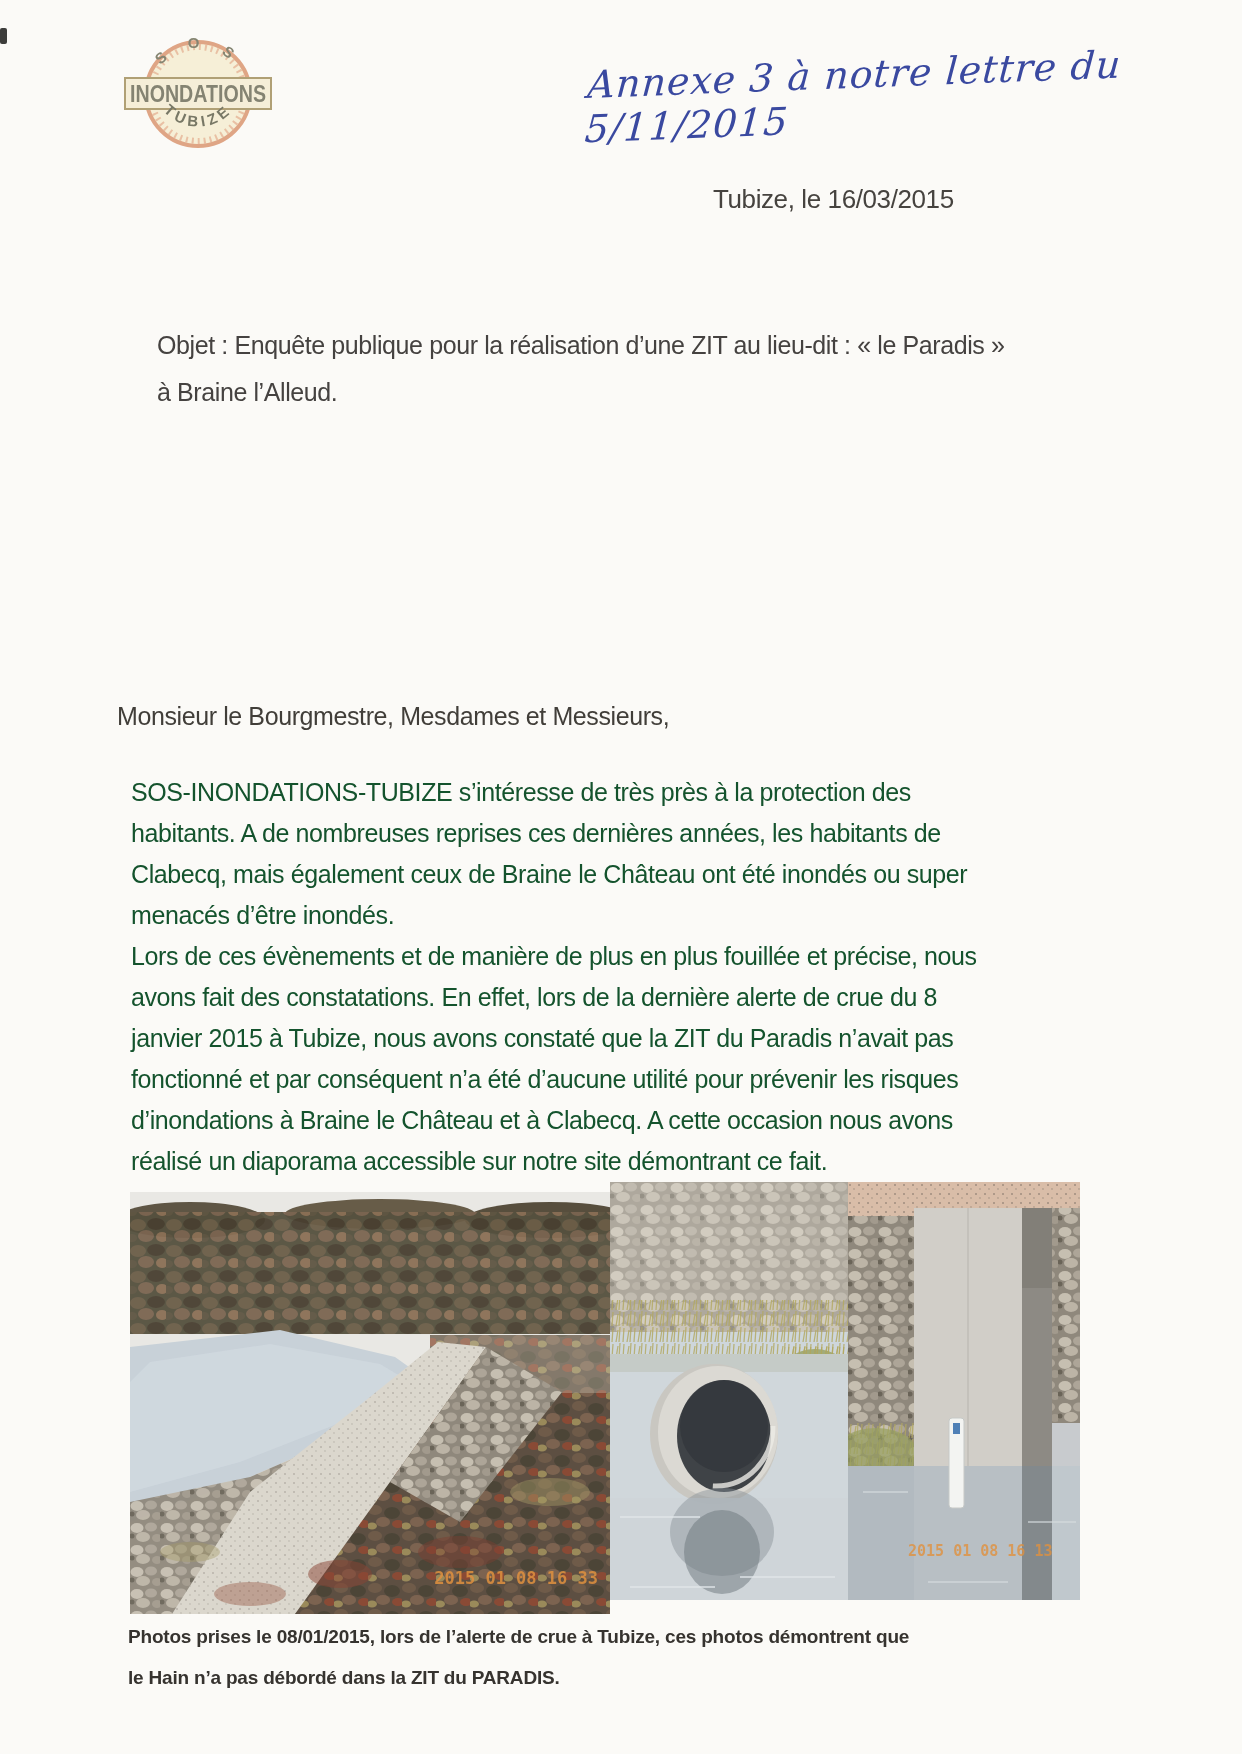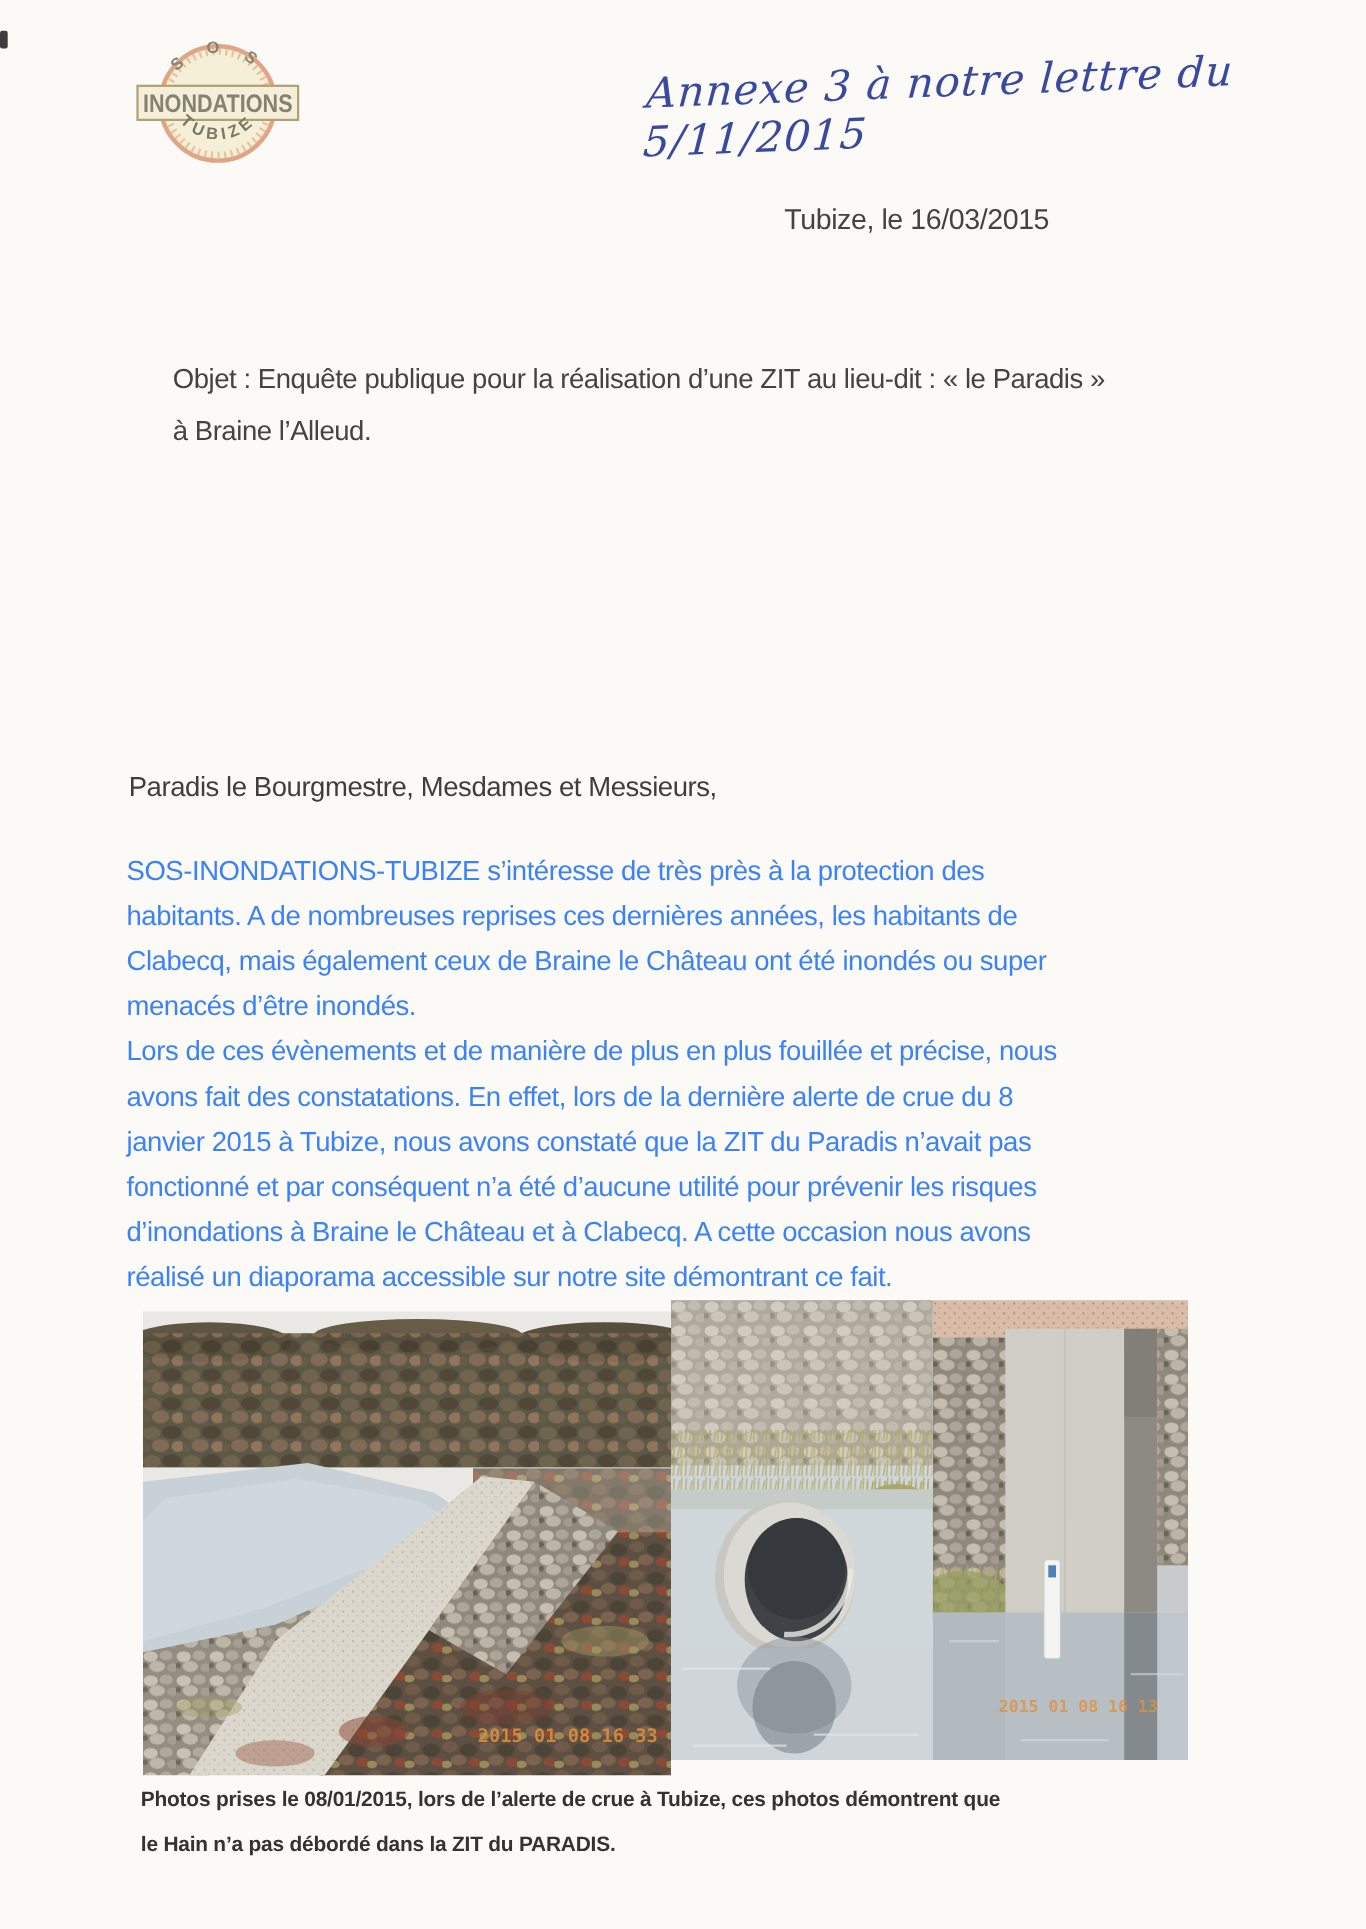--- a/index.html
+++ b/index.html
@@ -13,21 +13,21 @@
   .annotation{
     position:absolute;left:586px;top:50px;width:680px;
     font-family:"DejaVu Serif",serif;font-style:italic;
     font-size:38px;color:#3a49a0;letter-spacing:1px;
     transform:rotate(-2.2deg) skewX(-6deg);
   }
   .dateline{position:absolute;left:713px;top:184px;font-size:26px;letter-spacing:-.4px;color:#46433f;text-align:center;}
   .subject{position:absolute;left:113px;top:322px;font-size:25px;line-height:47px;letter-spacing:-.4px;color:#454240;width:1080px;margin-left:44px;}
   .recipient{position:absolute;left:115px;top:482px;font-size:27px;font-weight:bold;line-height:49px;letter-spacing:-.2px;color:#3f3c38;width:900px;}
   .salutation{position:absolute;left:117px;top:702px;font-size:25px;letter-spacing:-.4px;width:900px;}
-  .para{position:absolute;left:115px;font-size:25px;line-height:41px;letter-spacing:-.4px;width:1080px;color:#3b82f6;}
+  .para{position:absolute;left:131px;font-size:25px;line-height:41px;letter-spacing:-.4px;width:1080px;color:#14532d;}
   .p1{top:772px;}
   .p2{top:936px;}
   .photos{position:absolute;left:130px;top:1182px;width:952px;height:434px;}
   .photo{position:absolute;display:block;}
   .photo1{left:0;top:10px;}
   .photo2{left:480px;top:0;}
   .photo3{left:718px;top:0;}
   .caption{position:absolute;left:128px;top:1616px;font-size:19px;font-weight:bold;line-height:41px;letter-spacing:-.2px;color:#36332f;width:1090px;}
   .speck{position:absolute;left:0;top:28px;width:7px;height:16px;background:#3d3d3b;border-radius:2px;}
 </style>
@@ -87,21 +87,21 @@
   </svg>
 
   <div class="annotation">Annexe 3  à notre lettre du 5/11/2015</div>
 
   <div class="dateline">Tubize, le 16/03/2015</div>
 
   <div class="subject lines">Objet : Enquête publique pour la réalisation d’une ZIT au lieu-dit : « le Paradis »
 à Braine l’Alleud.</div>
 
 
-  <div class="salutation">Paradis le Bourgmestre, Mesdames et Messieurs,</div>
+  <div class="salutation">Monsieur le Bourgmestre, Mesdames et Messieurs,</div>
 
   <div class="para p1 lines">SOS-INONDATIONS-TUBIZE s’intéresse de très près à la protection des
 habitants. A de nombreuses reprises ces dernières années, les habitants de
 Clabecq, mais également ceux de Braine le Château ont été inondés ou super
 menacés d’être inondés.</div>
   <div class="para p2 lines">Lors de ces évènements et de manière de plus en  plus fouillée et précise, nous
 avons fait des constatations. En effet, lors de la dernière alerte de crue du 8
 janvier 2015 à Tubize, nous avons constaté que la ZIT du Paradis n’avait pas
 fonctionné et par conséquent n’a été d’aucune utilité pour prévenir les risques
 d’inondations à Braine le Château et à Clabecq. A cette occasion nous avons

